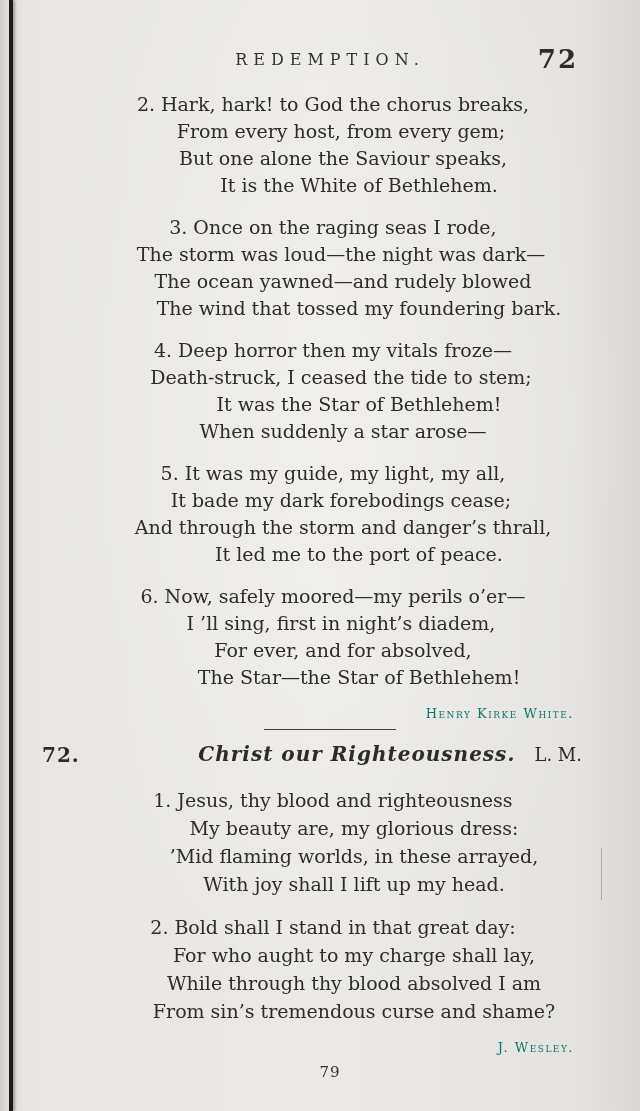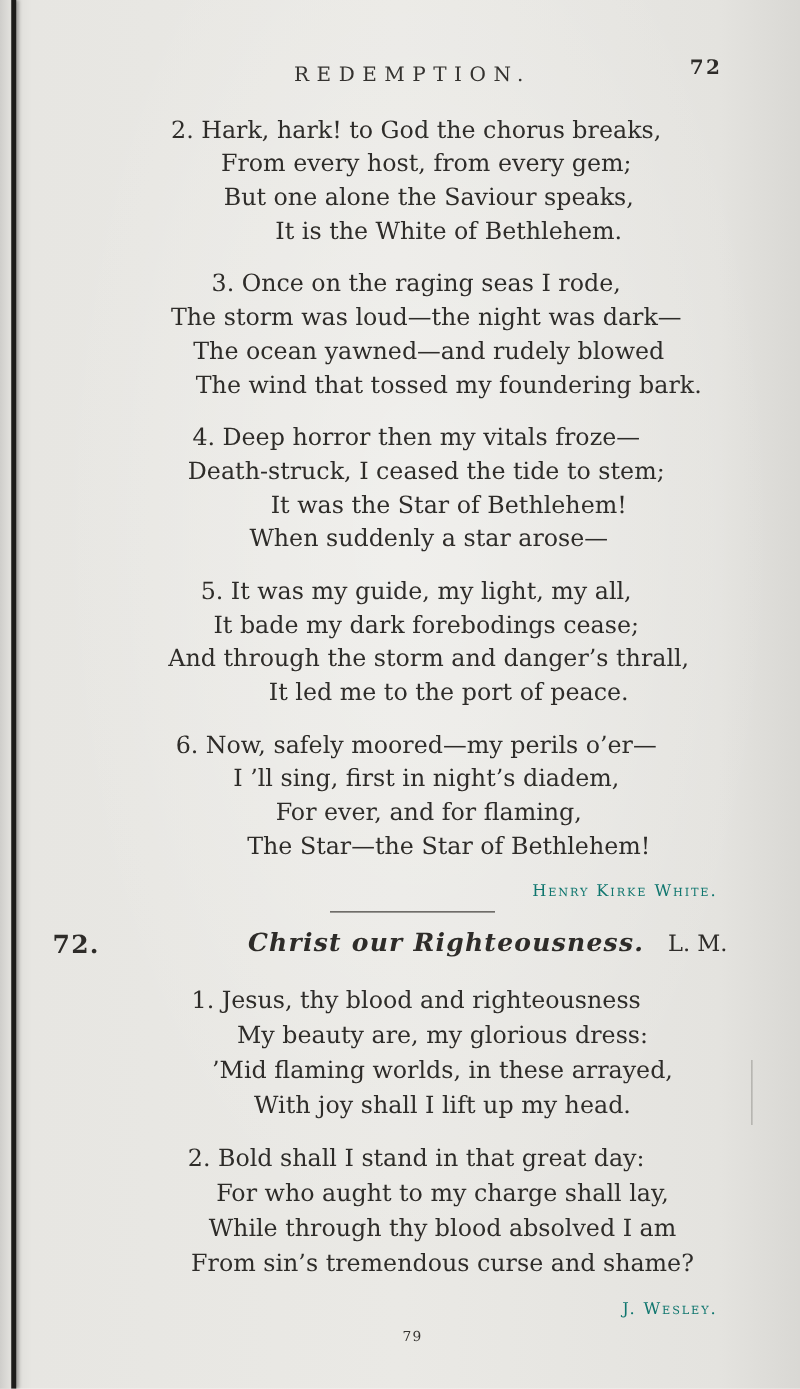--- a/index.html
+++ b/index.html
@@ -18,21 +18,21 @@
   .spine-line{ position:absolute; left:9px; top:0; width:4px; height:100%;
     background:#1d1c1a; box-shadow:2px 0 3px rgba(0,0,0,0.30); }
   .scan-mark{ position:absolute; right:38px; top:848px; width:1px; height:52px;
     background:rgba(70,68,62,0.35); }
 
   .page{ position:absolute; left:0; top:0; width:640px; height:1111px;
     padding:50px 58px 0 78px; }
 
   .running-head{ position:relative; text-align:center; margin-bottom:22px; }
   .section-title{ font-size:16px; letter-spacing:6px; color:#34322f; }
-  .pagenum-top{ position:absolute; right:4px; top:-6px; font-size:16px;
+  .pagenum-top{ position:absolute; right:4px; top:-6px; font-size:26px;
     font-weight:bold; letter-spacing:2px; }
 
   .verse{ margin-bottom:15px;text-align:center; }
   .vline{ font-size:19px; line-height:27px; white-space:nowrap; }
   .vnum{ display:inline-block; width:30px; }
   .i1{ margin-left:22px; }
   .i2{ margin-left:26px; }
   .i3{ margin-left:58px; }
 
   .attribution{ text-align:right; font-size:13px; font-variant:small-caps;
@@ -44,21 +44,21 @@
   .hymn-head{ position:relative; text-align:right; margin:6px 0 20px 0; }
   .hymn-number{ position:absolute; left:-36px; top:1px; font-size:20px;
     font-weight:bold; letter-spacing:1px; }
   .hymn-title{ font-size:20px; font-weight:bold; font-style:italic;
     letter-spacing:1px; }
   .hymn-meter{ font-size:18px; margin-left:14px; }
 
   .verse2 .vline{ line-height:28px; }
   .i4{ margin-left:48px; }
 
-  .footer-pagenum{ text-align:center; font-size:11px; letter-spacing:1px;
+  .footer-pagenum{ text-align:center; font-size:15px; letter-spacing:1px;
     margin-top:8px; color:#34322f; }
 </style>
 </head>
 <body>
 
 <div class="spine-edge"></div>
 <div class="spine-line"></div>
 <div class="scan-mark"></div>
 
 <div class="page">
@@ -92,21 +92,21 @@
   <div class="verse">
     <div class="vline"><span class="vnum">5.</span><span>It was my guide, my light, my all,</span></div>
     <div class="vline i1">It bade my dark forebodings cease;</div>
     <div class="vline i2">And through the storm and danger’s thrall,</div>
     <div class="vline i3">It led me to the port of peace.</div>
   </div>
 
   <div class="verse">
     <div class="vline"><span class="vnum">6.</span><span>Now, safely moored—my perils o’er—</span></div>
     <div class="vline i1">I ’ll sing, first in night’s diadem,</div>
-    <div class="vline i2">For ever, and for flaming,</div>
+    <div class="vline i2">For ever, and for absolved,</div>
     <div class="vline i3">The Star—the Star of Bethlehem!</div>
   </div>
 
   <div class="attribution">Henry Kirke White.</div>
 
   <hr class="divider">
 
   <div class="hymn-head">
     <span class="hymn-number">72.</span>
     <span class="hymn-title">Christ our Righteousness.</span>

